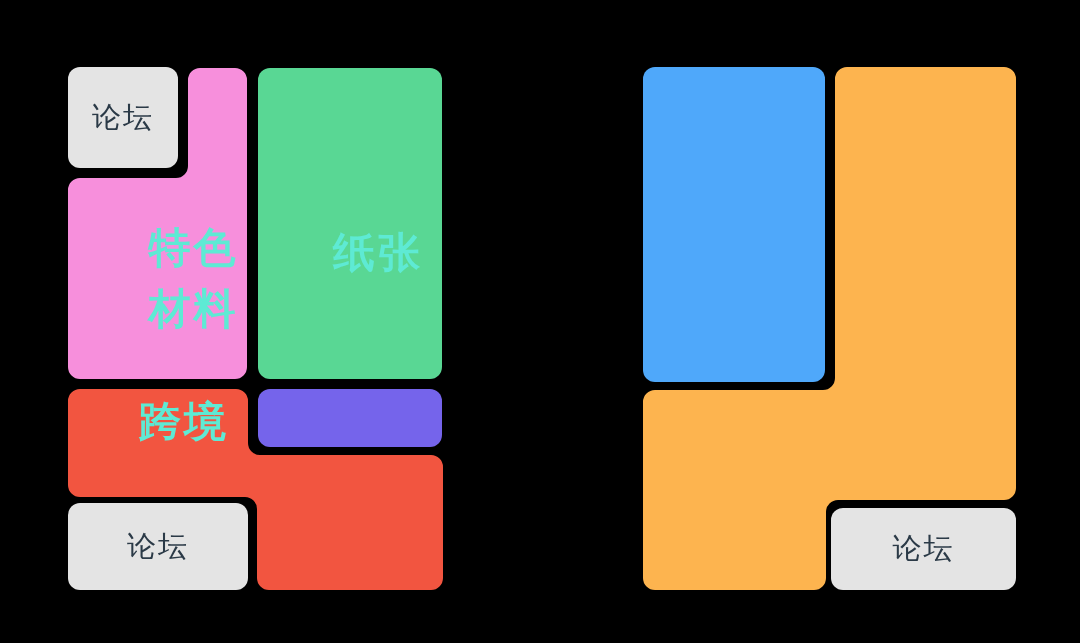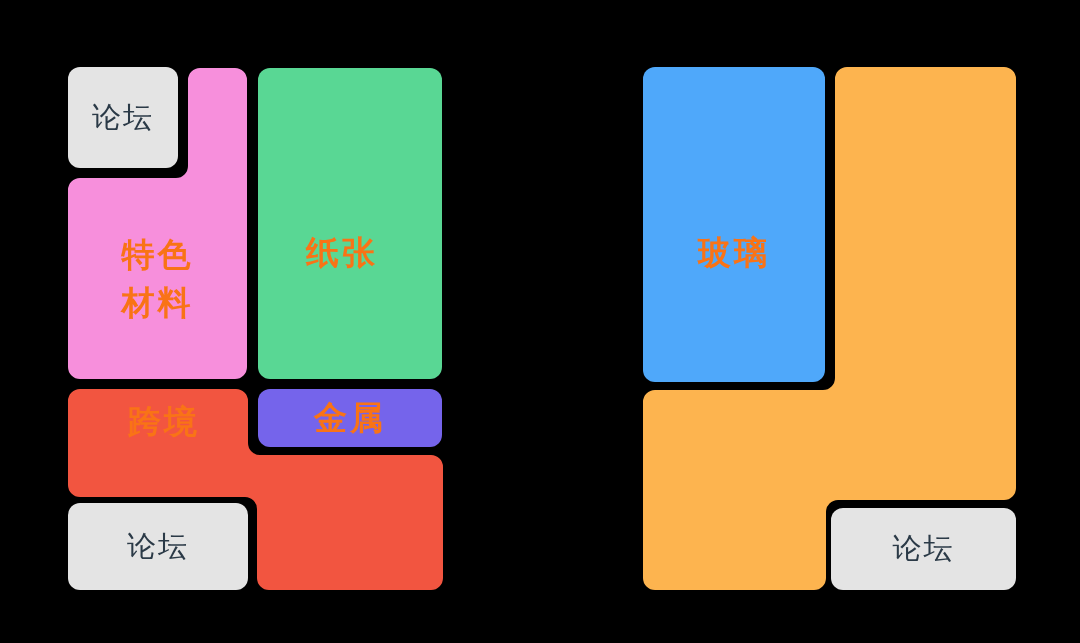--- a/index.html
+++ b/index.html
@@ -24,24 +24,25 @@
   .label {
     position: absolute;
     display: flex;
     align-items: center;
     justify-content: center;
     text-align: center;
     pointer-events: none;
     white-space: nowrap;
   }
   .label.big {
-    font-size: 33px;
+    font-size: 42px;
     font-weight: 700;
     letter-spacing: 3px;
-    color: #f97316;
+    color: #5eead4;
+    padding-left: 36px;
   }
   .label.small {
     font-size: 29px;
     font-weight: 500;
     letter-spacing: 2px;
     color: #2B3A47;
   }
   .label.two-line {
     flex-direction: column;
     line-height: 1.45;
@@ -75,24 +76,22 @@
 
   <div class="label small" style="left:68px;top:67px;width:110px;height:101px;">论坛</div>
 
   <div class="label big two-line" style="left:68px;top:178px;width:179px;height:201px;">
     <span>特色</span>
     <span>材料</span>
   </div>
 
   <div class="label big" style="left:258px;top:68px;width:168px;height:370px;">纸张</div>
 
-  <div class="label big" style="left:84px;top:389px;width:160px;height:66px;">跨境</div>
+  <div class="label big" style="left:68px;top:389px;width:160px;height:66px;">跨境</div>
 
-  <div class="label big" style="left:258px;top:389px;width:184px;height:58px;">金属</div>
 
   <div class="label small" style="left:68px;top:503px;width:180px;height:87px;">论坛</div>
 
-  <div class="label big" style="left:643px;top:67px;width:182px;height:372px;">玻璃</div>
 
 
   <div class="label small" style="left:831px;top:508px;width:185px;height:82px;">论坛</div>
 
 </div>
 
 </body></html>

